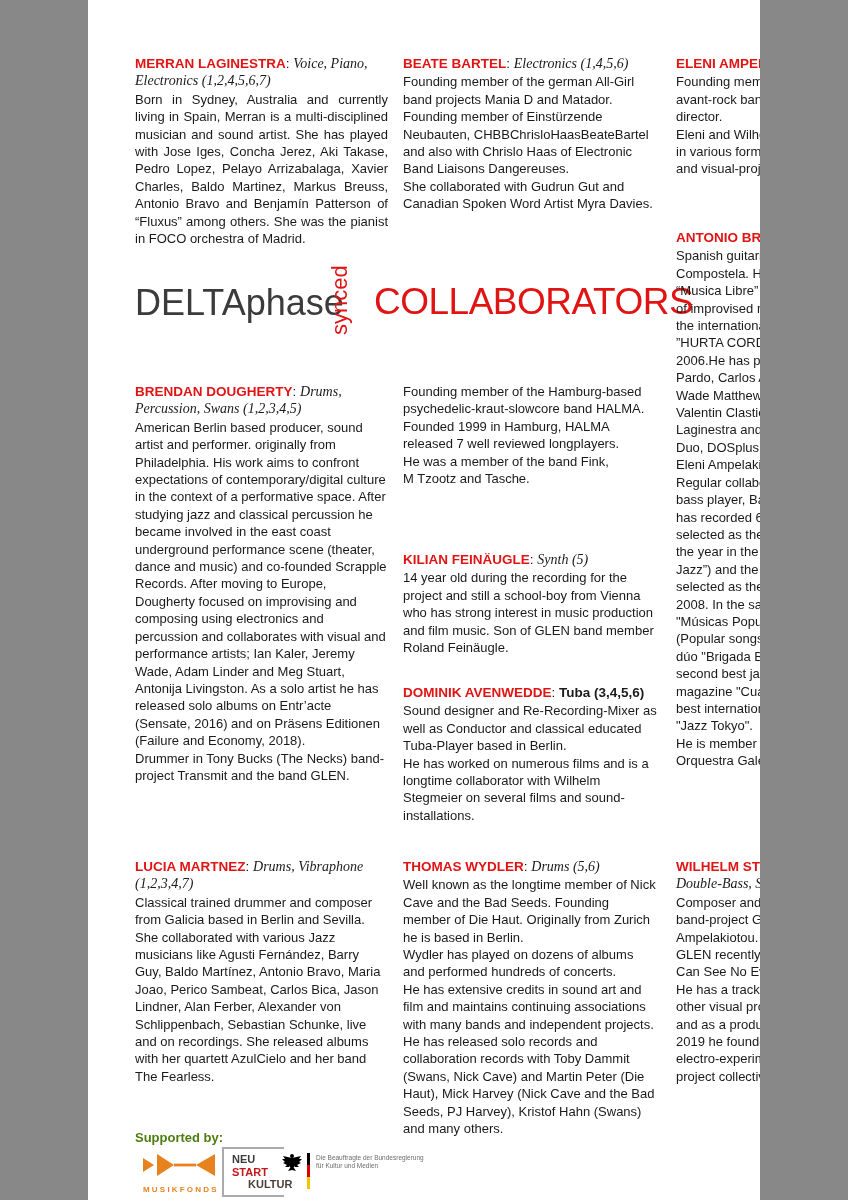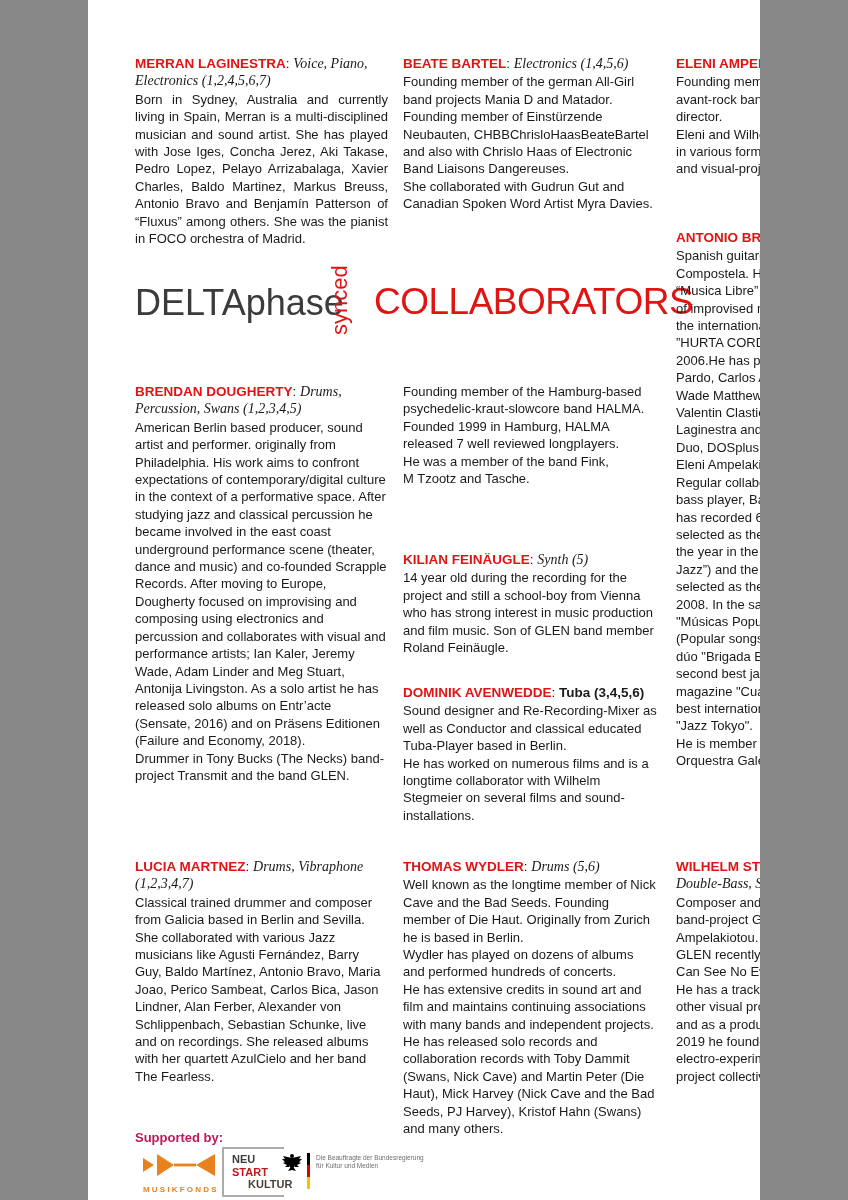--- a/index.html
+++ b/index.html
@@ -55,21 +55,21 @@
     text-align:center;
   }
   .title-collab{
     position:absolute;left:286px;top:281px;
     margin:0;
     font-size:37px;font-weight:400;
     color:#e11414;letter-spacing:-0.5px;
   }
   .footer-label{
     position:absolute;left:47px;top:1130px;margin:0;
-    font-size:13px;font-weight:600;color:#be185d;text-align:center;
+    font-size:13px;font-weight:600;color:#4d7c0f;text-align:center;
   }
   .logo-musikfonds{
     position:absolute;left:55px;top:1152px;width:86px;
     text-align:left;
   }
   .logo-musikfonds .mf-label{
     display:block;margin-top:3px;
     font-size:8px;font-weight:bold;letter-spacing:2.2px;
     color:#e8821e;
   }

